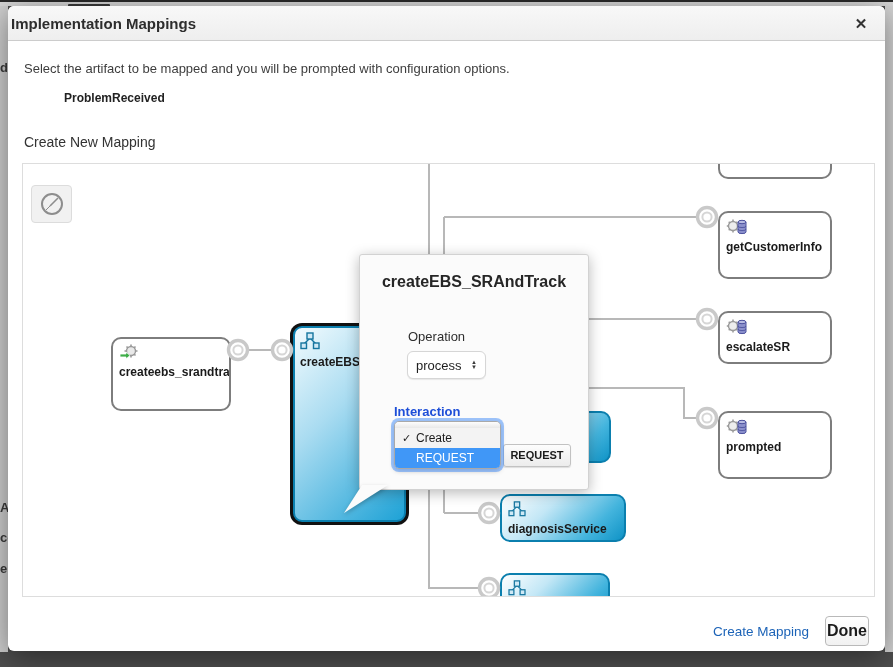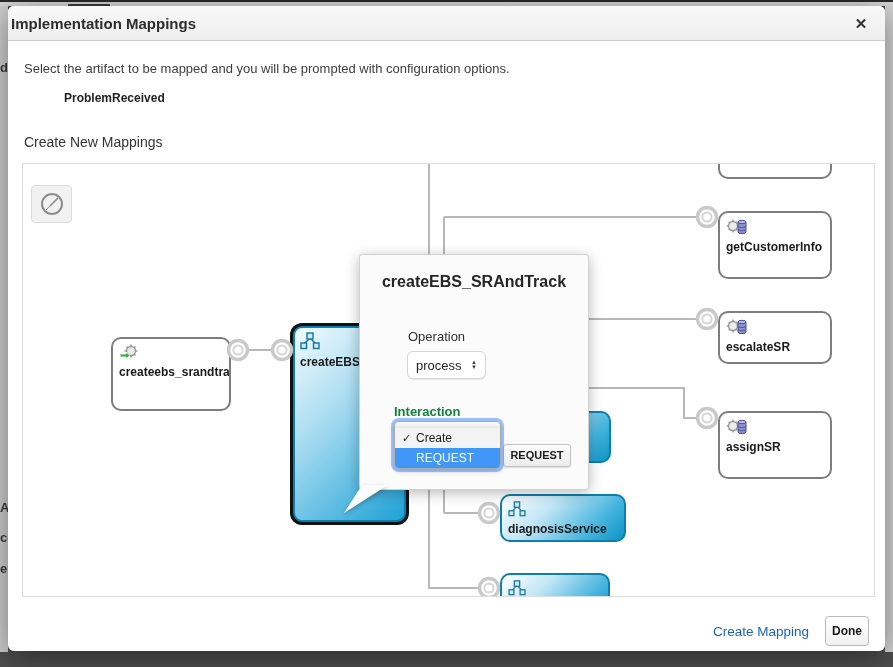--- a/index.html
+++ b/index.html
@@ -66,40 +66,40 @@
   .popup-title { position: absolute; left: 0; top: 18px; width: 100%; text-align: center;
     font-size: 16px; font-weight: bold; color: #262626; }
   .op-label { position: absolute; left: 48px; top: 74px; font-size: 13px; font-weight: normal; color: #2e2e2e; }
   .op-select { position: absolute; left: 47px; top: 96px; width: 79px; height: 28px;
     background: #ffffff; border: 1px solid #d6d6d6; border-radius: 6px;
     box-shadow: 0 1px 1px rgba(0,0,0,.08);
     display: flex; align-items: center; justify-content: space-between; padding: 0 8px; cursor: pointer; }
   .op-select .val { font-size: 13px; color: #1f1f1f; }
   .stepper { display: flex; flex-direction: column; line-height: 5px; }
   .stepper i { font-style: normal; font-size: 6px; color: #3a3a3a; }
-  .inter-label { position: absolute; left: 34px; top: 149px; font-size: 13px; font-weight: bold; color: #15803d; }
+  .inter-label { position: absolute; left: 34px; top: 149px; font-size: 13px; font-weight: bold; color: #1d4ed8; }
   .dd { position: absolute; left: 34px; top: 166px; width: 107px; z-index: 3;
     border: 1px solid #a9a9a9; border-radius: 5px; overflow: hidden; background: #f3f3f3;
     box-shadow: 0 0 0 3px rgba(80,150,250,.55), 0 2px 5px rgba(0,0,0,.25); }
   .dd-cap { height: 6px; background: linear-gradient(#fdfdfd, #e8e8e8); }
   .dd-row { height: 20px; display: flex; align-items: center; padding: 0 7px;
     font-size: 12px; color: #1c1c1c; cursor: pointer; }
   .dd-row .chk { width: 14px; font-size: 11px; }
   .dd-row-sel { background: #4097f7; color: #ffffff; padding-left: 21px; }
   .req-btn { position: absolute; left: 143px; top: 189px; width: 68px; height: 23px;
     background: linear-gradient(#fdfdfd, #ececec); border: 1px solid #c2c2c2; border-radius: 3px;
     font-size: 11px; font-weight: bold; color: #1c1c1c; text-align: center; line-height: 21px;
     box-shadow: 0 1px 1px rgba(0,0,0,.12); cursor: pointer; }
 
   
   .remove-link { position: absolute; right: 76px; top: 618px; font-size: 13.5px;
     color: #1c63b7; cursor: pointer; }
   .done-btn { position: absolute; right: 16px; top: 610px; width: 44px; height: 30px;
     background: linear-gradient(#ffffff, #f1f1f1); border: 1px solid #b9b9b9; border-radius: 4px;
-    font-size: 12px; font-weight: bold; color: #1b1b1b; text-align: center; line-height: 28px; cursor: pointer; }
+    font-size: 16px; font-weight: bold; color: #1b1b1b; text-align: center; line-height: 28px; cursor: pointer; }
 </style>
 </head>
 <body>
 
 <div class="stage">
 
   <div class="backdrop-top">
       <div class="smudge"></div>
     </div>
   <div class="backdrop-side backdrop-left">
@@ -111,21 +111,21 @@
   <div class="backdrop-side backdrop-right"></div>
 
   <div class="modal">
     <div class="modal-header">
       <span class="modal-title">Implementation Mappings</span>
     </div>
     <div class="close-btn">✕</div>
 
     <div class="instruction">Select the artifact to be mapped and you will be prompted with configuration options.</div>
     <div class="section-title">ProblemReceived</div>
-    <div class="subsection-title">Create New Mappings</div>
+    <div class="subsection-title">Create New Mapping</div>
 
     <div class="diagram">
 
       <svg class="layer wires" width="853" height="434">
         <g stroke="#b8b8b8" stroke-width="2" fill="none">
           <path d="M208,186 H267"></path>
           <path d="M406,0 V424 H455"></path>
           <path d="M421,53 V349"></path>
           <path d="M421,53 H673"></path>
           <path d="M421,155 H673"></path>
@@ -254,21 +254,21 @@
               <line x1="11.2" y1="8" x2="13.2" y2="8"></line>
             <line x1="2.7" y1="3.7" x2="4.2" y2="5.2"></line>
               <line x1="9.8" y1="10.8" x2="11.3" y2="12.3"></line>
             <line x1="11.3" y1="3.7" x2="9.8" y2="5.2"></line>
               <line x1="4.2" y1="10.8" x2="2.7" y2="12.3"></line>
           </g>
           <path d="M12,4 h8 v10 a4,1.6 0 0 1 -8,0 z" fill="#8b90cc" stroke="#4d529e" stroke-width="1"></path>
           <ellipse cx="16" cy="4" rx="4" ry="1.7" fill="#b9bde4" stroke="#4d529e" stroke-width="1"></ellipse>
           <path d="M12,8 a4,1.6 0 0 0 8,0 M12,11 a4,1.6 0 0 0 8,0" fill="none" stroke="#4d529e" stroke-width="0.9"></path>
         </svg>
-        <span class="lbl">assignSR</span>
+        <span class="lbl">prompted</span>
       </div>
 
       <svg class="layer ports" width="853" height="434">
         <g>
           <circle cx="215" cy="186" r="9.5" fill="#ffffff" stroke="#c9c9c9" stroke-width="3.4"></circle>
           <circle cx="215" cy="186" r="4.6" fill="#ffffff" stroke="#d6d6d6" stroke-width="2"></circle>
           <circle cx="259" cy="186" r="9.5" fill="#ffffff" stroke="#c9c9c9" stroke-width="3.4"></circle>
           <circle cx="259" cy="186" r="4.6" fill="#ffffff" stroke="#d6d6d6" stroke-width="2"></circle>
           <circle cx="684" cy="53" r="9.5" fill="#ffffff" stroke="#c9c9c9" stroke-width="3.4"></circle>
           <circle cx="684" cy="53" r="4.6" fill="#ffffff" stroke="#d6d6d6" stroke-width="2"></circle>

